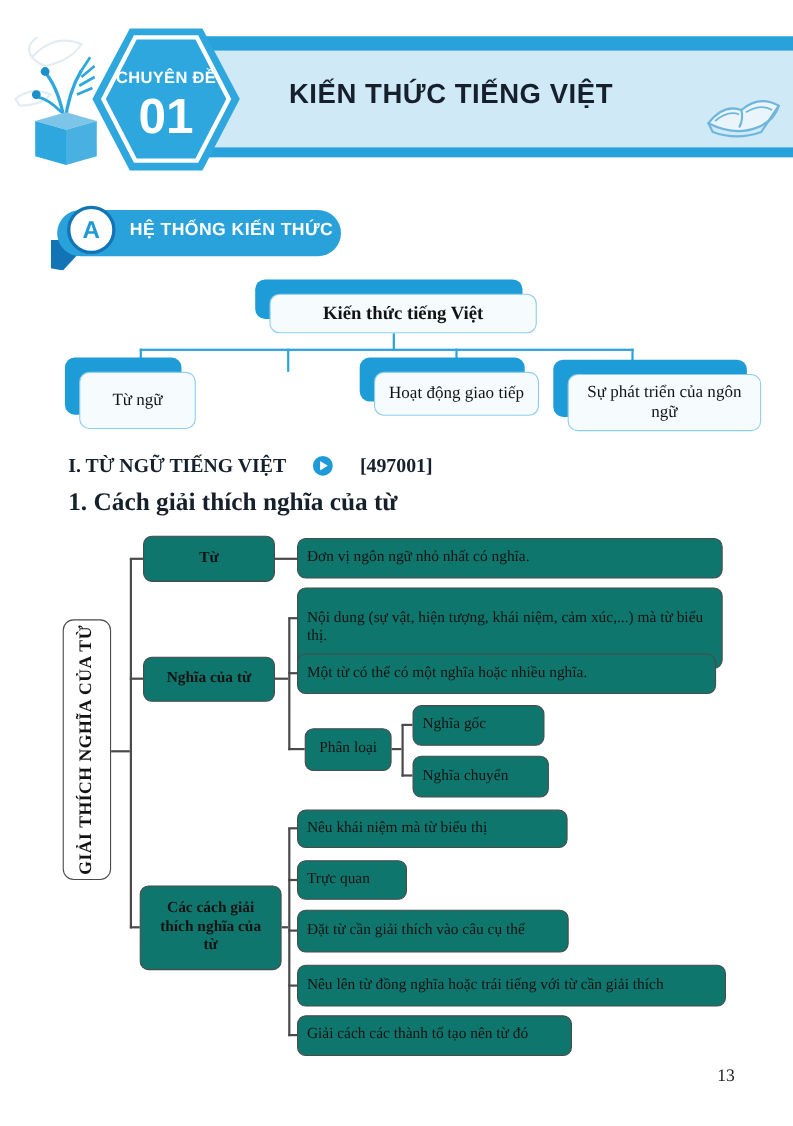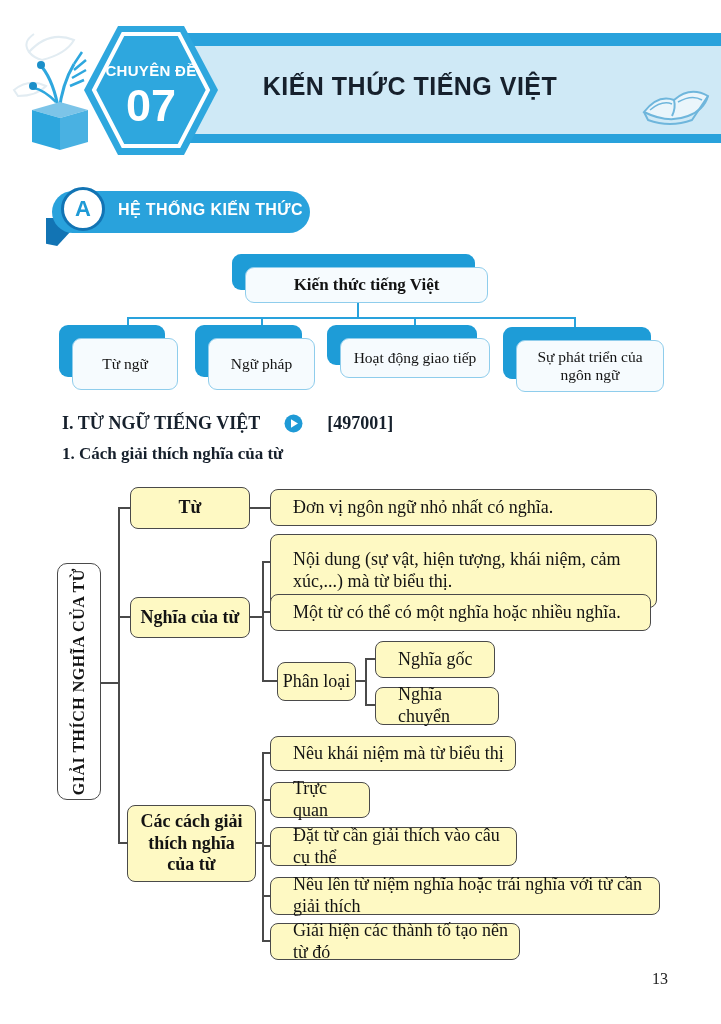--- a/index.html
+++ b/index.html
@@ -33,27 +33,27 @@
                 background:#1e9cd7;border-radius:9px;}
   .obox .face{position:relative;width:100%;height:100%;background:#f6fbfe;
               border:1.5px solid #8fcdec;border-radius:9px;box-sizing:border-box;
               display:flex;align-items:center;justify-content:center;text-align:center;
               font-size:15.5px;line-height:1.15;padding:2px 4px;}
   .obox .face.root{font-weight:700;font-size:17px;}
   .bline{position:absolute;background:#29a2dc;}
   
   .h-roman{position:absolute;left:62px;top:413px;display:flex;align-items:center;gap:24px;
            font-weight:700;font-size:18px;color:#16202c;}
-  .h-sub{position:absolute;left:62px;top:444px;font-weight:700;font-size:17px;color:#16202c;}
+  .h-sub{position:absolute;left:62px;top:444px;font-weight:700;font-size:23px;color:#16202c;}
   
-  .mbox{position:absolute;background:#fef9c3;border:1.5px solid #4a4a4a;border-radius:8px;
-        box-sizing:border-box;display:flex;align-items:center;font-size:18px;line-height:1.2;}
+  .mbox{position:absolute;background:#0f766e;border:1.5px solid #4a4a4a;border-radius:8px;
+        box-sizing:border-box;display:flex;align-items:center;font-size:14px;line-height:1.2;}
   .mbox.center{justify-content:center;text-align:center;}
   .mbox.bold{font-weight:700;}
-  .mbox.pad{padding-left:22px;padding-right:6px;}
+  .mbox.pad{padding-left:8px;padding-right:6px;}
   .mroot{position:absolute;left:57px;top:563px;width:44px;height:237px;background:#fff;
          border:1.5px solid #4a4a4a;border-radius:10px;box-sizing:border-box;
          display:flex;align-items:center;justify-content:center;}
   .mroot span{writing-mode:vertical-rl;transform:rotate(180deg);font-weight:700;font-size:16px;
               letter-spacing:.5px;white-space:nowrap;}
   .tline{position:absolute;background:#4a4a4a;}
   .pagenum{position:absolute;left:652px;top:970px;font-size:16px;color:#222;}
 </style>
 </head>
 <body>
@@ -77,21 +77,21 @@
     <polygon points="28,98 56,106 56,138 28,130" fill="#2ea7de"></polygon>
     <polygon points="56,106 84,98 84,130 56,138" fill="#49b1e2"></polygon>
   </svg>
 
   <div class="hex-wrap">
     <svg width="138" height="133" viewBox="0 0 138 133">
       <polygon points="36,2 102,2 136,66 102,131 36,131 2,66" fill="#2ea7de"></polygon>
       <polygon points="41,10 97,10 126,66 97,122 41,122 12,66" fill="none" stroke="#ffffff" stroke-width="4"></polygon>
     </svg>
     <div class="hex-label">CHUYÊN ĐỀ</div>
-    <div class="hex-num">07</div>
+    <div class="hex-num">01</div>
   </div>
 
   <svg style="position:absolute;left:638px;top:74px;" width="74" height="58" viewBox="0 0 74 58">
     <path d="M6 38 Q20 20 36 26 Q52 12 70 22 Q66 36 50 42 Q30 50 6 38 Z" fill="#eaf5fb" stroke="#6fb6dc" stroke-width="2"></path>
     <path d="M36 26 Q38 34 34 42" fill="none" stroke="#6fb6dc" stroke-width="2"></path>
     <path d="M12 36 Q24 26 34 30 M40 28 Q54 20 64 26" fill="none" stroke="#6fb6dc" stroke-width="1.5"></path>
     <path d="M6 38 L10 46 Q32 54 54 46 L70 22" fill="none" stroke="#6fb6dc" stroke-width="2"></path>
   </svg>
 
   <div class="badge-tail"></div>
@@ -109,29 +109,25 @@
   <div class="bline" style="left:574px;top:317px;width:2px;height:23px;"></div>
 
   <div class="obox" style="left:245px;top:267px;width:243px;height:36px;">
     <div class="shadow"></div>
     <div class="face root">Kiến thức tiếng Việt</div>
   </div>
   <div class="obox" style="left:72px;top:338px;width:106px;height:52px;">
     <div class="shadow"></div>
     <div class="face">Từ ngữ</div>
   </div>
-  <div class="obox" style="left:208px;top:338px;width:107px;height:52px;">
-    <div class="shadow"></div>
-    <div class="face">Ngữ pháp</div>
-  </div>
   <div class="obox" style="left:340px;top:338px;width:150px;height:40px;">
     <div class="shadow"></div>
     <div class="face">Hoạt động giao tiếp</div>
   </div>
-  <div class="obox" style="left:516px;top:340px;width:148px;height:52px;">
+  <div class="obox" style="left:516px;top:340px;width:176px;height:52px;">
     <div class="shadow"></div>
     <div class="face">Sự phát triển của ngôn ngữ</div>
   </div>
 
   <div class="h-roman">
     <span>I. TỪ NGỮ TIẾNG VIỆT</span>
     <svg width="19" height="19" viewBox="0 0 19 19">
       <circle cx="9.5" cy="9.5" r="9" fill="#1f9ad6"></circle>
       <polygon points="7,5.2 14,9.5 7,13.8" fill="#ffffff"></polygon>
     </svg>
@@ -174,18 +170,18 @@
 
   <div class="mbox pad" style="left:270px;top:534px;width:387px;height:74px;">Nội dung (sự vật, hiện tượng, khái niệm, cảm xúc,...) mà từ biểu thị.</div>
   <div class="mbox pad" style="left:270px;top:594px;width:381px;height:37px;">Một từ có thể có một nghĩa hoặc nhiều nghĩa.</div>
   <div class="mbox center" style="left:277px;top:662px;width:79px;height:39px;">Phân loại</div>
   <div class="mbox pad" style="left:375px;top:641px;width:120px;height:37px;">Nghĩa gốc</div>
   <div class="mbox pad" style="left:375px;top:687px;width:124px;height:38px;">Nghĩa chuyển</div>
 
   <div class="mbox pad" style="left:270px;top:736px;width:246px;height:35px;">Nêu khái niệm mà từ biểu thị</div>
   <div class="mbox pad" style="left:270px;top:782px;width:100px;height:36px;">Trực quan</div>
   <div class="mbox pad" style="left:270px;top:827px;width:247px;height:39px;">Đặt từ cần giải thích vào câu cụ thể</div>
-  <div class="mbox pad" style="left:270px;top:877px;width:390px;height:38px;">Nêu lên từ niệm nghĩa hoặc trái nghĩa với từ cần giải thích</div>
-  <div class="mbox pad" style="left:270px;top:923px;width:250px;height:37px;">Giải hiện các thành tố tạo nên từ đó</div>
+  <div class="mbox pad" style="left:270px;top:877px;width:390px;height:38px;">Nêu lên từ đồng nghĩa hoặc trái tiếng với từ cần giải thích</div>
+  <div class="mbox pad" style="left:270px;top:923px;width:250px;height:37px;">Giải cách các thành tố tạo nên từ đó</div>
 
   <div class="pagenum">13</div>
 
 </div>
 
 </body></html>

